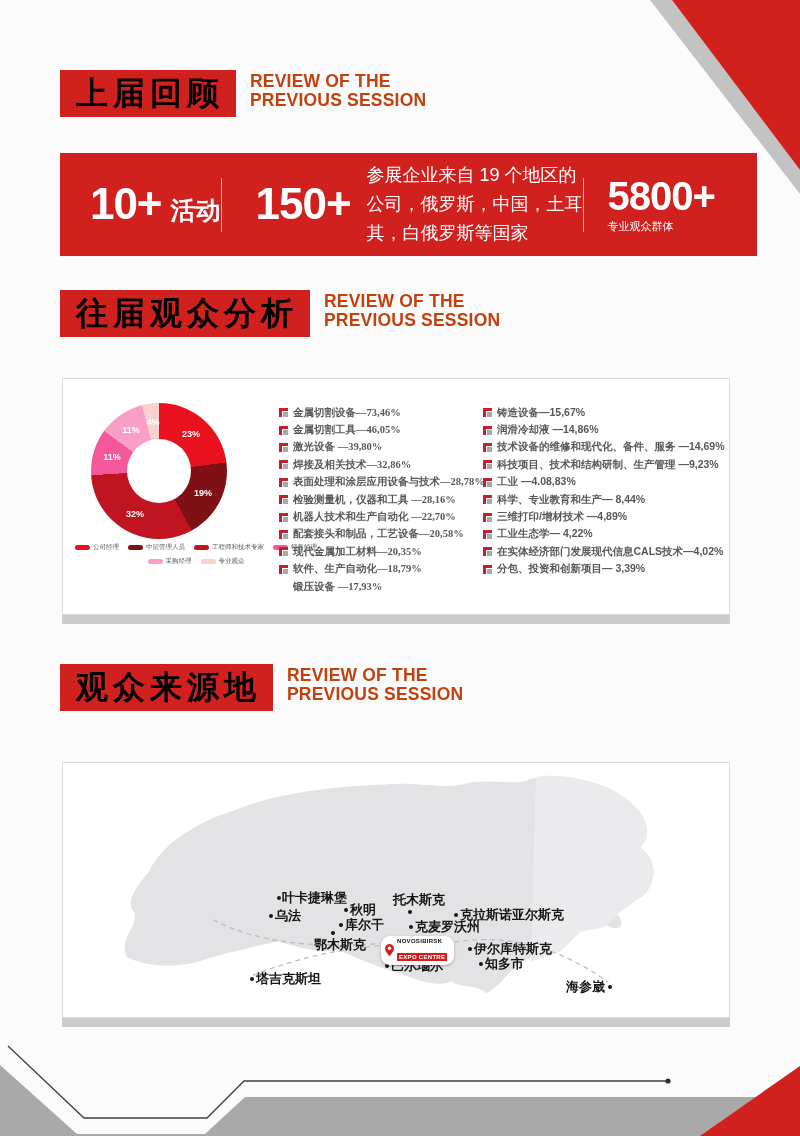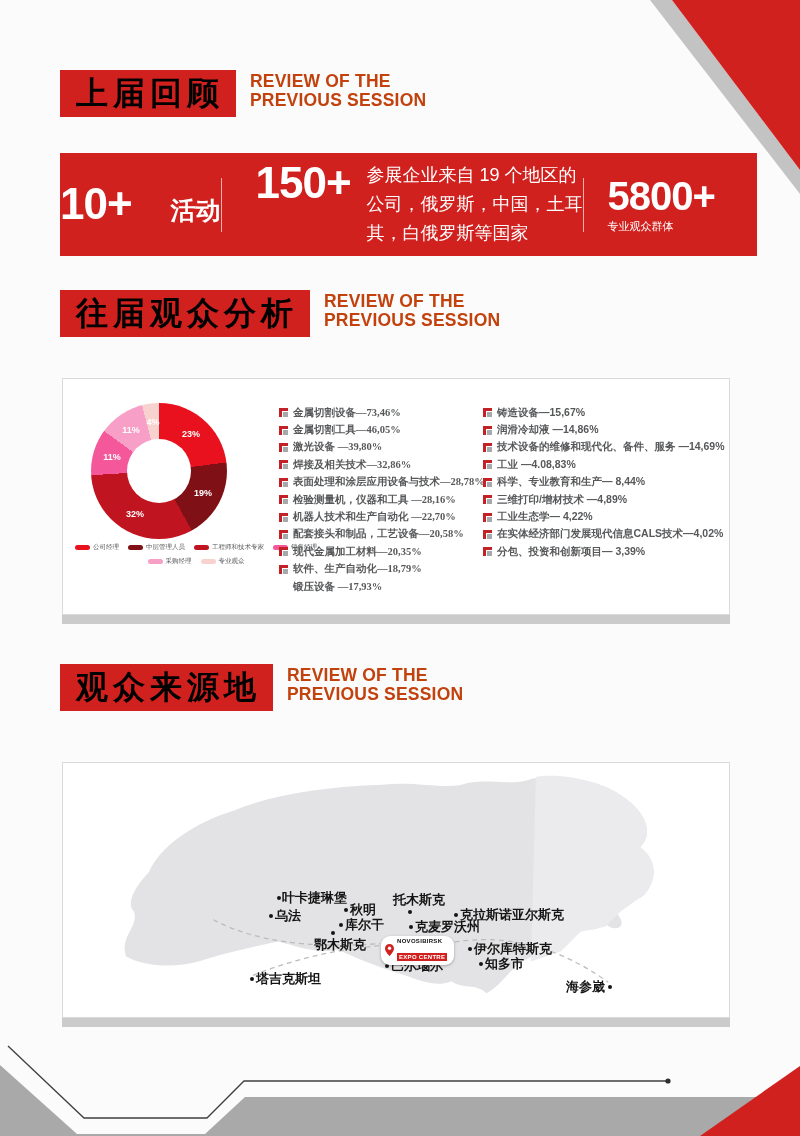--- a/index.html
+++ b/index.html
@@ -14,24 +14,24 @@
 
   
   .sec{position:absolute;left:60px;display:flex;align-items:flex-start;}
   .sec .box{background:var(--red);color:#000000;font-weight:bold;font-size:32px;letter-spacing:5px;padding:7px 12px 7px 16px;line-height:1.02;white-space:nowrap;}
   .sec .en{margin-left:14px;font-weight:bold;color:#c2410c;font-size:17.5px;line-height:1.08;padding-top:2px;letter-spacing:.2px;}
   #sec1{top:70px;} #sec2{top:290px;} #sec3{top:664px;}
 
   
   .banner{position:absolute;left:60px;top:153px;width:697px;height:103px;background:var(--red);display:flex;align-items:center;color:#fff;}
   .banner .num{font-weight:bold;font-size:44px;letter-spacing:-1px;line-height:1;}
-  .banner .c1{width:174px;display:flex;align-items:baseline;justify-content:space-between;}
+  .banner .c1{width:174px;display:flex;align-items:baseline;justify-content:flex-end;}
   .banner .c1 .lbl{font-size:25px;font-weight:bold;margin-left:9px;}
   .banner .vdiv{width:1px;height:54px;background:rgba(255,255,255,.65);}
-  .banner .c2{flex:1;display:flex;padding-left:34px;}
+  .banner .c2{flex:1;display:flex;align-items:center;padding-left:34px;}
   .banner .c2 .desc{margin-left:16px;font-size:18px;line-height:1.6;width:216px;}
   .banner .c3{width:186px;padding-left:24px;}
   .banner .c3 .num{font-size:40px;}
   .banner .c3 .desc{font-size:11px;margin-top:3px;}
 
   
   .panel{position:absolute;left:62px;width:668px;background:#fff;border:1px solid #dadada;box-shadow:0 9px 0 #cbcbcb;}
   #chart-panel{top:378px;height:237px;}
   #map-panel{top:762px;height:256px;}
 
@@ -201,20 +201,24 @@
         <span class="blt"></span>
         <span>铸造设备—15,67%</span>
       </div>
     <div class="li">
         <span class="blt"></span>
         <span>润滑冷却液 —14,86%</span>
       </div>
     <div class="li">
         <span class="blt"></span>
         <span>技术设备的维修和现代化、备件、服务 —14,69%</span>
+      </div>
+    <div class="li">
+        <span class="blt"></span>
+        <span>科技项目、技术和结构研制、生产管理 —9,23%</span>
       </div>
     <div class="li">
         <span class="blt"></span>
         <span>工业 —4.08,83%</span>
       </div>
     <div class="li">
         <span class="blt"></span>
         <span>科学、专业教育和生产— 8,44%</span>
       </div>
     <div class="li">

